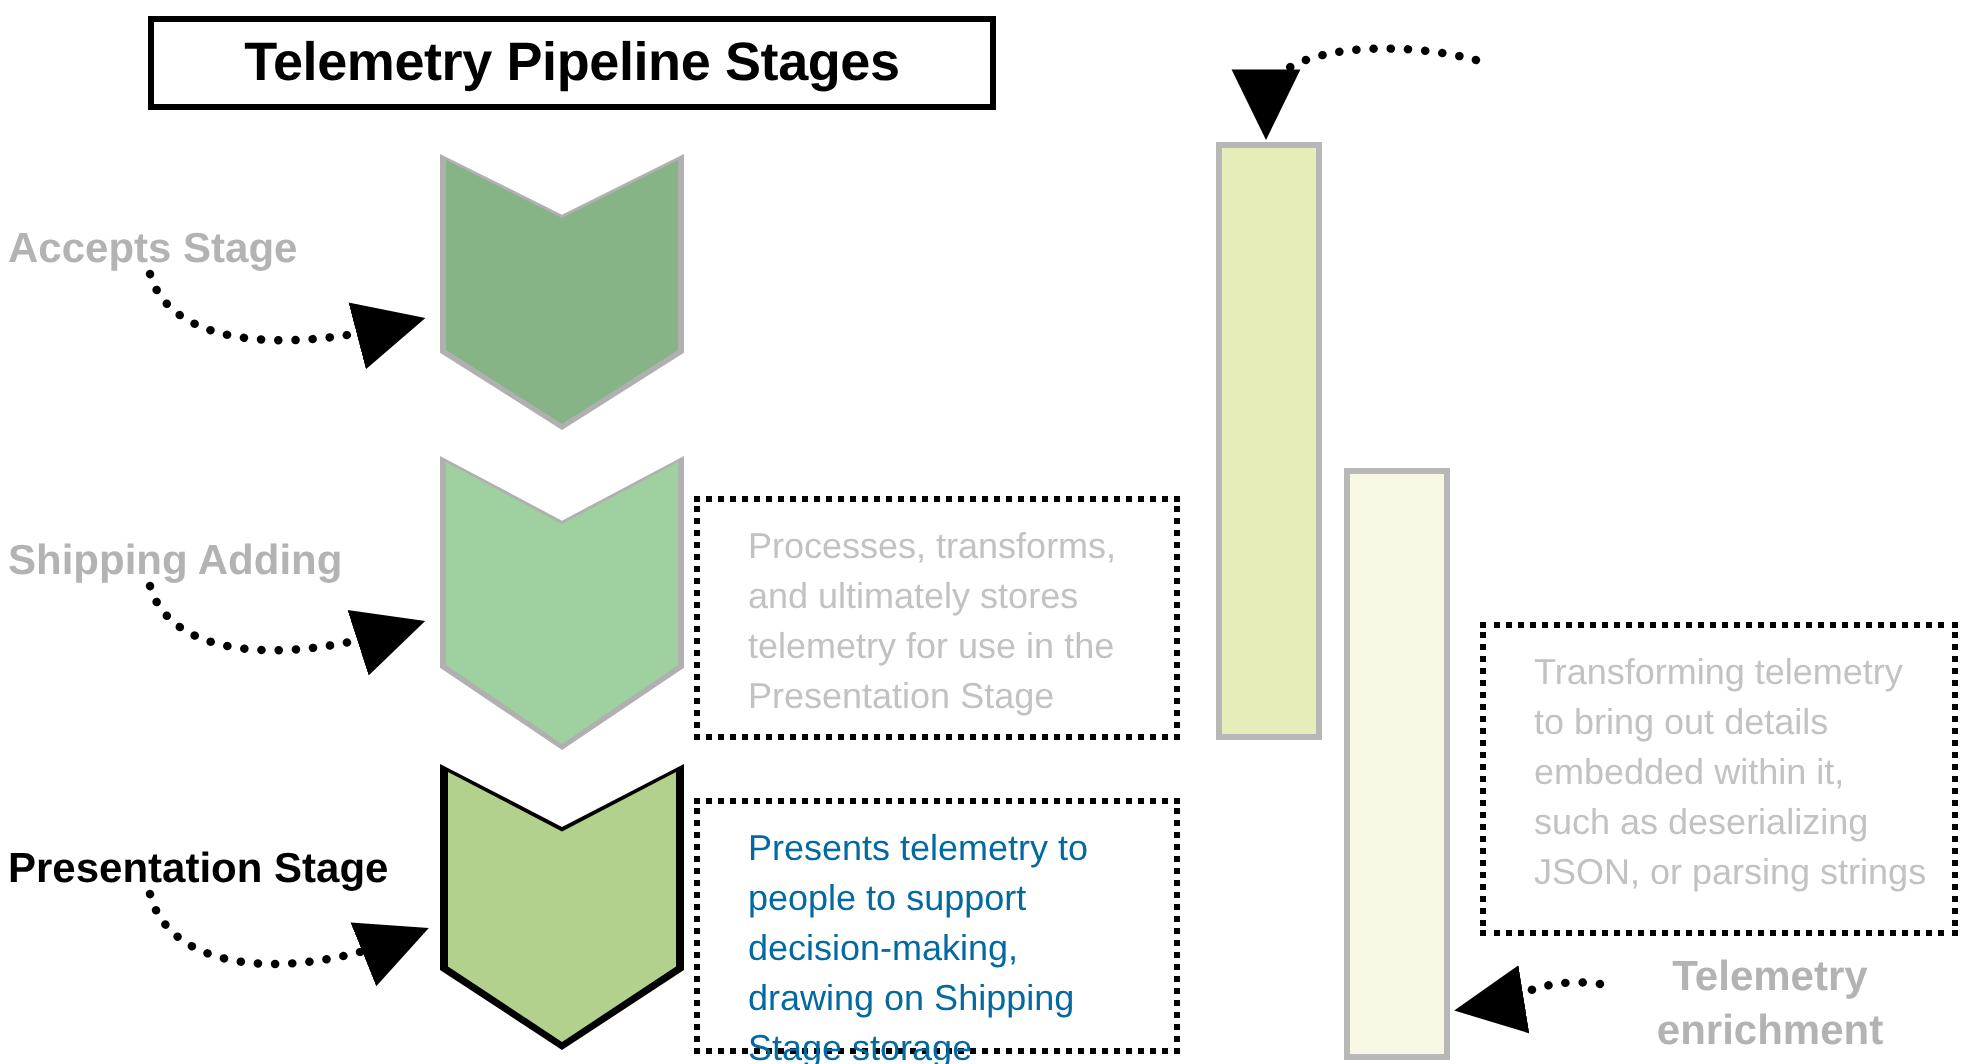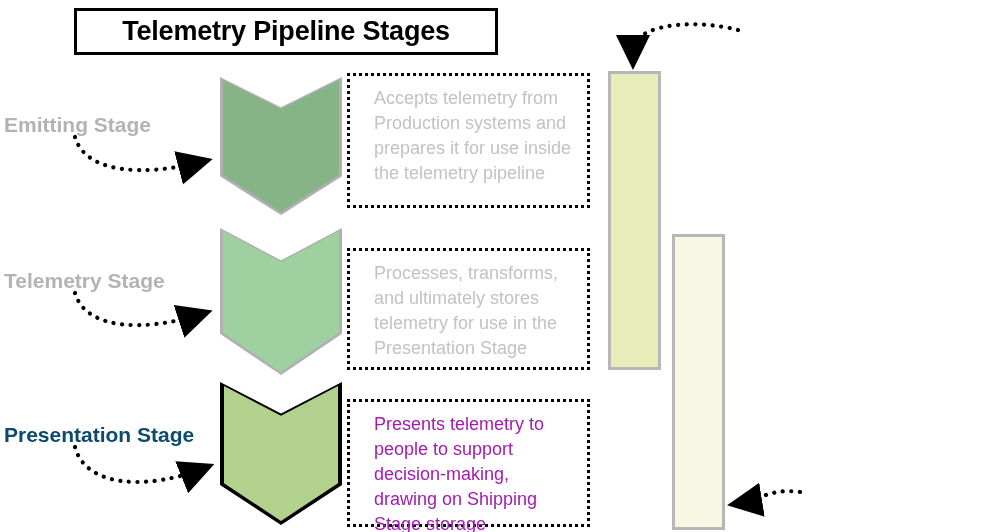--- a/index.html
+++ b/index.html
@@ -39,21 +39,21 @@
   }
 
   
   .stage-label {
     position: absolute;
     font-size: 21px;
     font-weight: bold;
     white-space: nowrap;
   }
   .stage-label.muted { color: #b3b3b3; }
-  .stage-label.active { color: #0c4a6e; }
+  .stage-label.active { color: #000000; }
 
   
   .chevron {
     position: absolute;
     clip-path: polygon(0% 0%, 50% 22%, 100% 0%, 100% 72%, 50% 100%, 0% 72%);
   }
   .chevron .inner {
     position: absolute;
     inset: 0;
     clip-path: polygon(0% 0%, 50% 22%, 100% 0%, 100% 72%, 50% 100%, 0% 72%);
@@ -69,21 +69,21 @@
   .desc-box {
     position: absolute;
     border: 3px dotted #000000;
     background: #ffffff;
     box-sizing: border-box;
     padding: 10px 12px 8px 24px;
     font-size: 18px;
     line-height: 25px;
   }
   .desc-box.muted { color: #c2c2c2; }
-  .desc-box.active { color: #a21caf; }
+  .desc-box.active { color: #0369a1; }
 
   
   .callout-label {
     position: absolute;
     font-size: 21px;
     font-weight: bold;
     color: #b3b3b3;
     text-align: center;
     line-height: 27px;
   }
@@ -100,29 +100,28 @@
 </style>
 </head>
 <body>
 
 <div id="canvas">
 
   <div class="title-box">
     <span class="title-text">Telemetry Pipeline Stages</span>
   </div>
 
-  <div class="stage-label muted" style="left:4px; top:113px;">Emitting Stage</div>
+  <div class="stage-label muted" style="left:4px; top:113px;">Accepts Stage</div>
 
   <div class="chevron" style="left:220px; top:77px; width:122px; height:138px; background:#b0b0b0;">
     <div class="inner" style="left:3px; top:3px; right:3px; bottom:3px; background:#86b487;"></div>
   </div>
 
-  <div class="desc-box muted" style="left:347px; top:73px; width:243px; height:135px;">Accepts telemetry from Production systems and prepares it for use inside the telemetry pipeline</div>
 
-  <div class="stage-label muted" style="left:4px; top:269px;">Telemetry Stage</div>
+  <div class="stage-label muted" style="left:4px; top:269px;">Shipping Adding</div>
 
   <div class="chevron" style="left:220px; top:228px; width:122px; height:147px; background:#b0b0b0;">
     <div class="inner" style="left:3px; top:3px; right:3px; bottom:3px; background:#9ed0a0;"></div>
   </div>
 
   <div class="desc-box muted" style="left:347px; top:248px; width:243px; height:122px;">Processes, transforms, and ultimately stores telemetry for use in the Presentation Stage</div>
 
   <div class="stage-label active" style="left:4px; top:423px;">Presentation Stage</div>
 
   <div class="chevron" style="left:220px; top:382px; width:122px; height:143px; background:#000000;">
@@ -130,21 +129,23 @@
   </div>
 
   <div class="desc-box active" style="left:347px; top:399px; width:243px; height:128px;">Presents telemetry to people to support decision-making, drawing on Shipping Stage storage</div>
 
   <div class="vbar" style="left:608px; top:71px; width:53px; height:299px; background:#e7edb8; border:3px solid #b7b7b7;"></div>
 
 
 
   <div class="vbar" style="left:672px; top:234px; width:53px; height:296px; background:#f7f7e4; border:3px solid #b7b7b7;"></div>
 
+  <div class="desc-box muted" style="left:740px; top:311px; width:239px; height:157px;">Transforming telemetry to bring out details embedded within it, such as deserializing JSON, or parsing strings</div>
 
+  <div class="callout-label" style="left:790px; top:475px; width:190px;">Telemetry enrichment</div>
 
   <svg class="arrow-layer" viewBox="0 0 981 532">
     <defs>
       <marker id="ah" markerWidth="9" markerHeight="9" refX="6.5" refY="4.5" orient="auto">
         <path d="M0,0.4 L8.4,4.5 L0,8.6 Z" fill="#000000"></path>
       </marker>
       <marker id="ahl" markerWidth="9" markerHeight="9" refX="6.5" refY="4.5" orient="auto">
         <path d="M0,0.4 L8.4,4.5 L0,8.6 Z" fill="#000000"></path>
       </marker>
     </defs>

